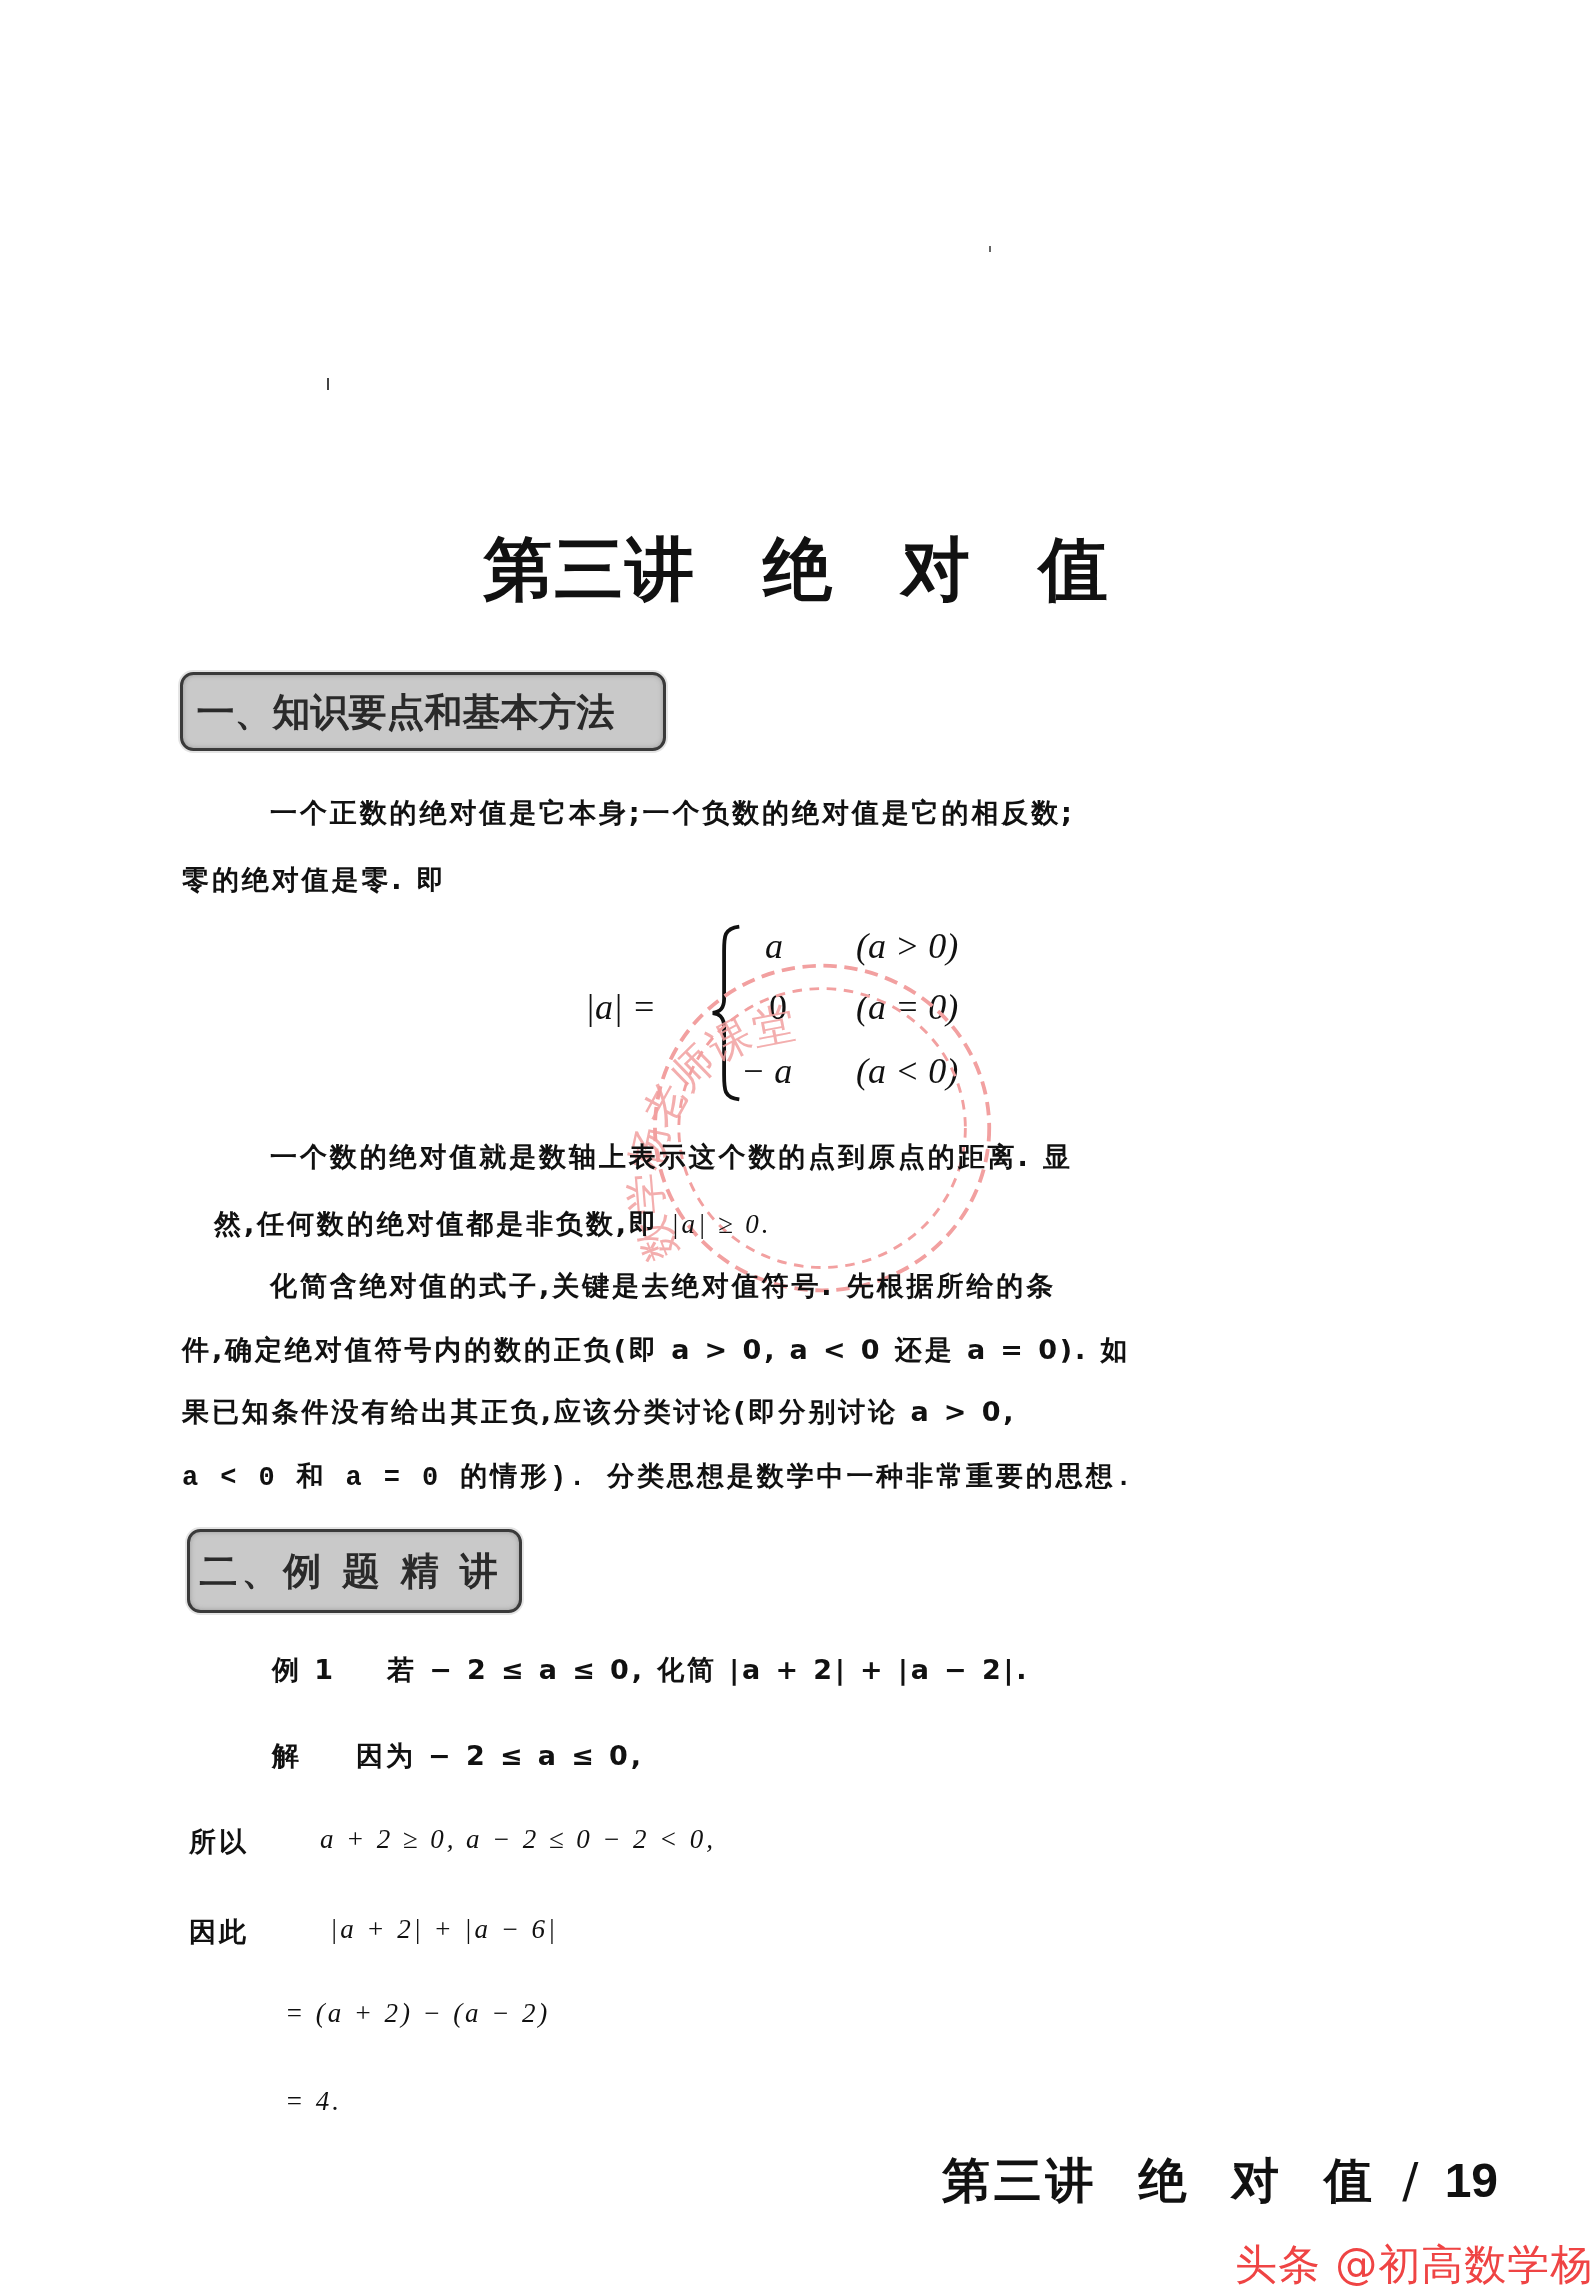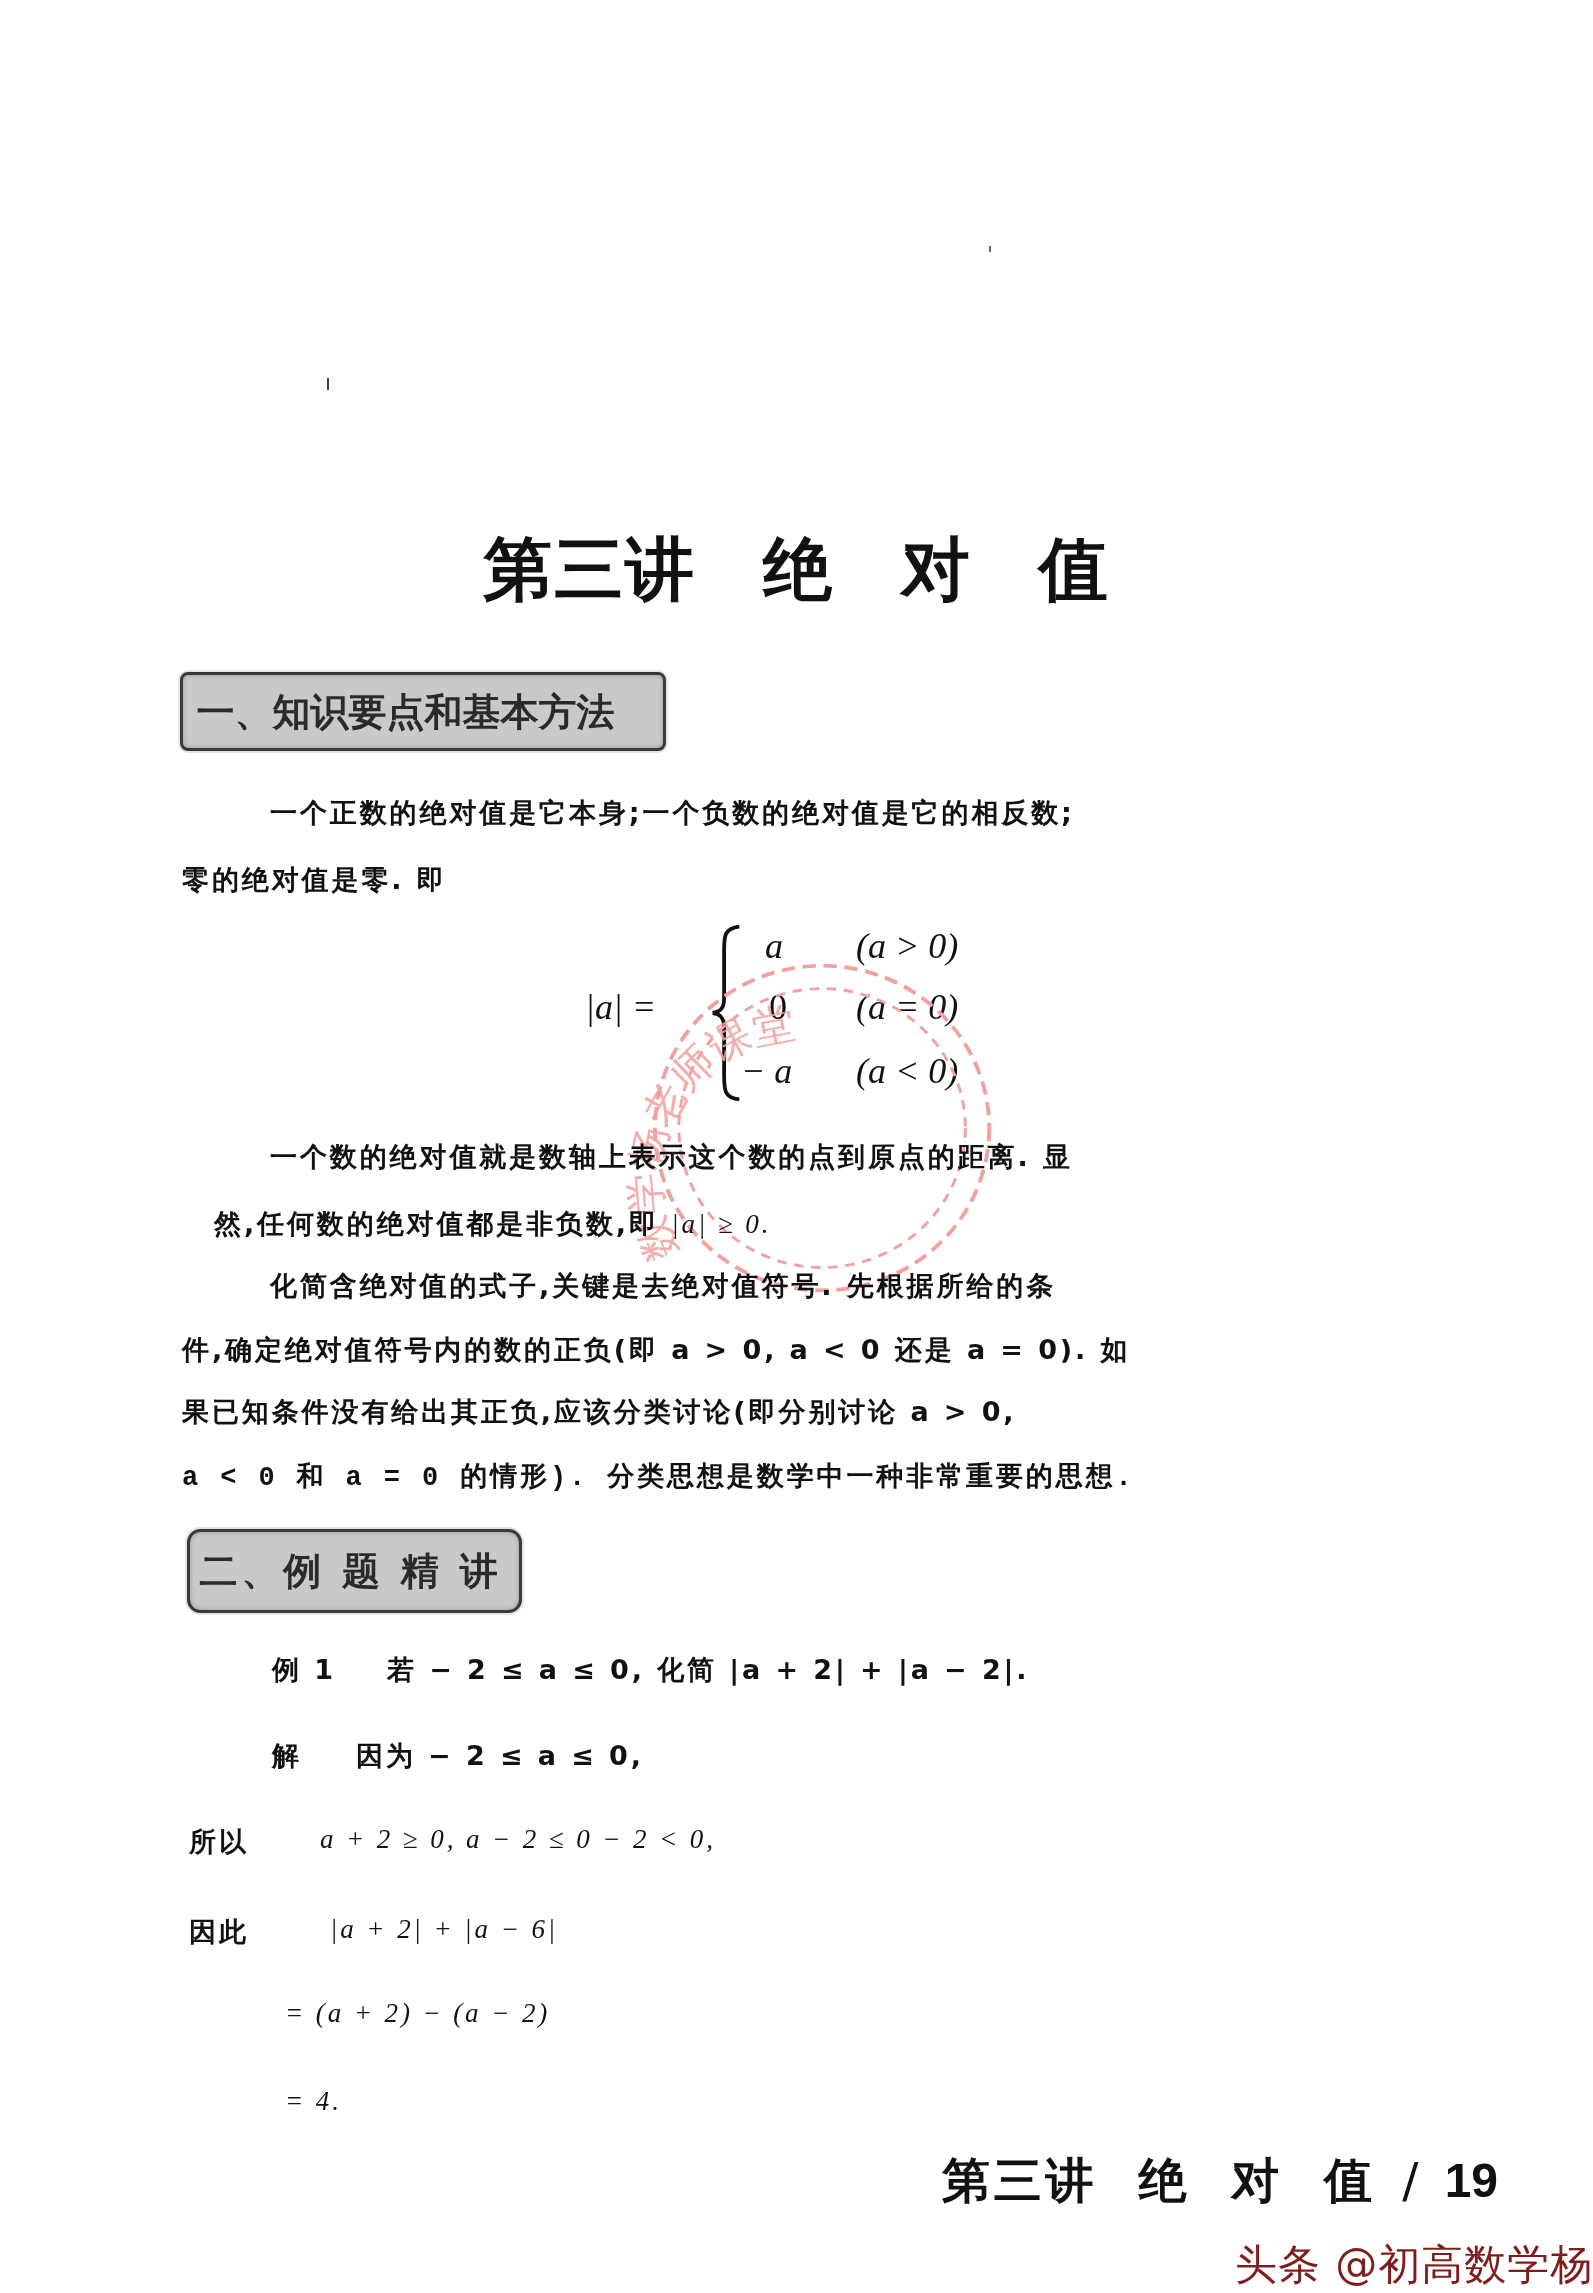--- a/index.html
+++ b/index.html
@@ -11,31 +11,31 @@
   .title .gap { display:inline-block; width:67px; }
   .secbox { position:absolute; border:3.8px solid #3a3a3a; border-radius:13.4px;
             background:#c9c9c9; box-shadow:0 0 0 1.9px #e4e4e4, inset 0 0 5.7px #999;
             font-size:38px; font-weight:bold; color:#2a2a2a; line-height:1; }
   .secbox span { position:absolute; top:50%; transform:translateY(-50%); }
   .p { font-size:27px; font-weight:bold; letter-spacing:2.9px; }
   .mi { font-family:"Liberation Serif", "DejaVu Serif", serif; font-style:italic; font-weight:normal; }
   .brace { position:absolute; left:707px; top:922px; width:38px; height:182px; }
   .case { font-size:36px; font-family:"Liberation Serif","DejaVu Serif",serif; }
   .footer { font-size:48px; font-weight:bold; }
-  .brand { font-size:42px; color:#7f1d1d; font-weight:normal; letter-spacing:1px; }
+  .brand { font-size:42px; color:#ef4444; font-weight:normal; letter-spacing:1px; }
   .stamp { position:absolute; left:612px; top:937px; width:382px; height:363px; pointer-events:none; }
 </style>
 </head>
 <body>
 
 <div class="abs title">
   <span>第三讲</span><span class="gap"></span><span>绝</span><span class="gap"></span><span>对</span><span class="gap"></span><span>值</span>
 </div>
 
-<div class="secbox" style="left:180px; top:672px; width:480px; height:73px;border-radius:8px;">
+<div class="secbox" style="left:180px; top:672px; width:480px; height:73px;">
   <span style="left:13.4px;">一、知识要点和基本方法</span>
 </div>
 
 <div class="abs p" style="left:270px; top:795px;">一个正数的绝对值是它本身;一个负数的绝对值是它的相反数;</div>
 <div class="abs p" style="left:182px; top:862px;">零的绝对值是零. 即</div>
 
 <div class="abs case" style="left:585px; top:986px;">
   <span class="mi">|a| =</span>
 </div>
 <svg class="brace" viewBox="0 0 40 190">

